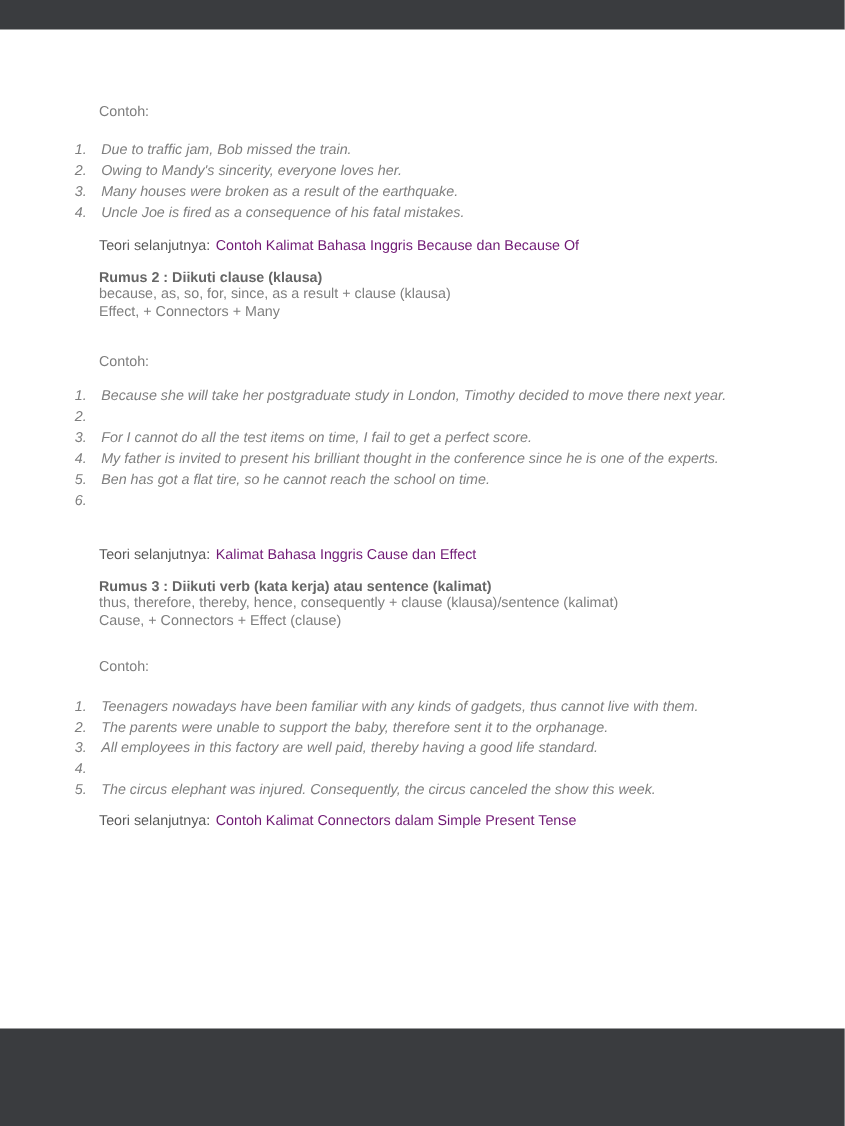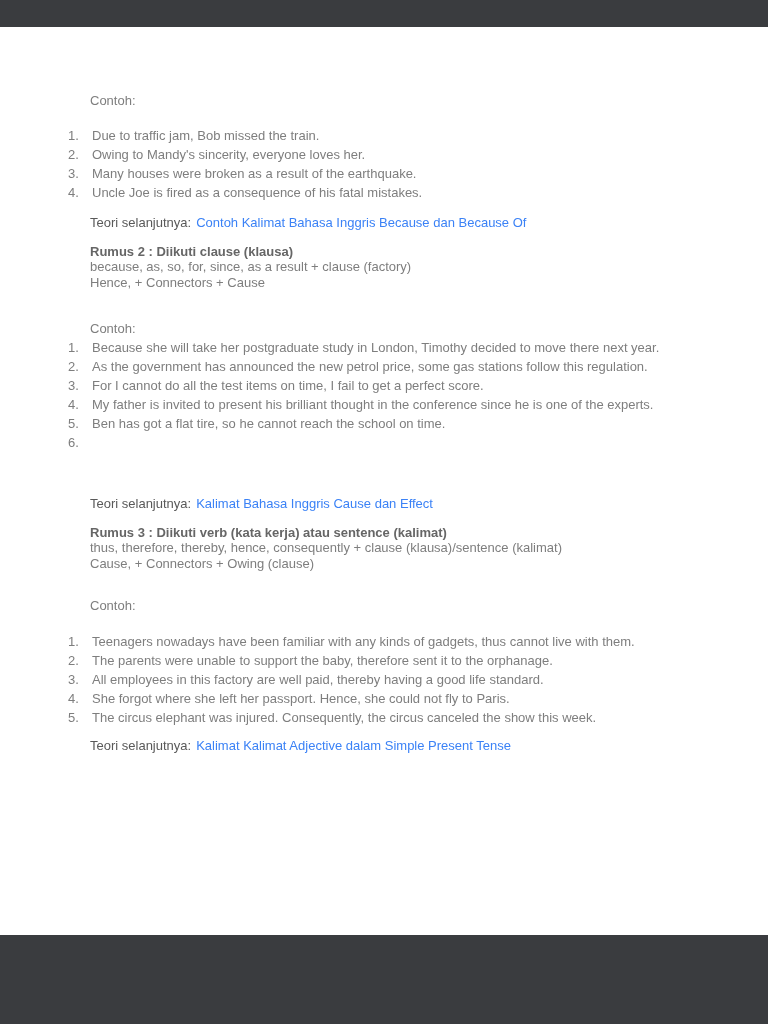--- a/index.html
+++ b/index.html
@@ -25,31 +25,32 @@
   .block {
     position: absolute;
     font-size: 13px;
     color: #7e7e7e;
     line-height: 15px;
     white-space: nowrap;
   }
   .para { left: 90px; }
   .teori { left: 90px; color: #595959; }
   .teori .link {
-    color: #3b82f6;
+    color: #701a75;
     margin-left: 5px;
     cursor: pointer;
     text-decoration: none;
     text-align: right;
   }
   .rumus { left: 90px; line-height: 15.3px; }
   .rumus .rumus-h { font-weight: bold; color: #666666; }
   .olist {
     left: 68px; right: 10px;
     counter-reset: li;
+    font-style: italic;
   }
   .li {
     display: flex;
     height: 15px;
     line-height: 15px;
     margin-bottom: 4px;
   }
   .li .num { flex: 0 0 24px; }
   .li .num::before {
     counter-increment: li;
@@ -82,33 +83,32 @@
       <span class="li-text">Uncle Joe is fired as a consequence of his fatal mistakes.</span>
     </div>
 </div>
 
 <div class="block teori" style="top:215px">
   <span>Teori selanjutnya:</span><a class="link">Contoh Kalimat Bahasa Inggris Because dan Because Of</a>
 </div>
 
 <div class="block rumus" style="top:244px">
   <div class="rumus-h">Rumus 2 : Diikuti clause (klausa)</div>
-  <div>because, as, so, for, since, as a result + clause (factory)</div>
-  <div>Hence, + Connectors + Cause</div>
+  <div>because, as, so, for, since, as a result + clause (klausa)</div>
+  <div>Effect, + Connectors + Many</div>
 </div>
 
 <div class="block para" style="top:321px">Contoh:</div>
-<div class="block olist" style="top:340px">
+<div class="block olist" style="top:352px">
   <div class="li">
       <span class="num"></span>
       <span class="li-text">Because she will take her postgraduate study in London, Timothy decided to move there next year.</span>
     </div>
   <div class="li">
       <span class="num"></span>
-      <span class="li-text">As the government has announced the new petrol price, some gas stations follow this regulation.</span>
     </div>
   <div class="li">
       <span class="num"></span>
       <span class="li-text">For I cannot do all the test items on time, I fail to get a perfect score.</span>
     </div>
   <div class="li">
       <span class="num"></span>
       <span class="li-text">My father is invited to present his brilliant thought in the conference since he is one of the experts.</span>
     </div>
   <div class="li">
@@ -120,42 +120,41 @@
     </div>
 </div>
 
 <div class="block teori" style="top:496px">
   <span>Teori selanjutnya:</span><a class="link">Kalimat Bahasa Inggris Cause dan Effect</a>
 </div>
 
 <div class="block rumus" style="top:525px">
   <div class="rumus-h">Rumus 3 : Diikuti verb (kata kerja) atau sentence (kalimat)</div>
   <div>thus, therefore, thereby, hence, consequently + clause (klausa)/sentence (kalimat)</div>
-  <div>Cause, + Connectors + Owing (clause)</div>
+  <div>Cause, + Connectors + Effect (clause)</div>
 </div>
 
 <div class="block para" style="top:598px">Contoh:</div>
 <div class="block olist" style="top:634px">
   <div class="li">
       <span class="num"></span>
       <span class="li-text">Teenagers nowadays have been familiar with any kinds of gadgets, thus cannot live with them.</span>
     </div>
   <div class="li">
       <span class="num"></span>
       <span class="li-text">The parents were unable to support the baby, therefore sent it to the orphanage.</span>
     </div>
   <div class="li">
       <span class="num"></span>
       <span class="li-text">All employees in this factory are well paid, thereby having a good life standard.</span>
     </div>
   <div class="li">
       <span class="num"></span>
-      <span class="li-text">She forgot where she left her passport. Hence, she could not fly to Paris.</span>
     </div>
   <div class="li">
       <span class="num"></span>
       <span class="li-text">The circus elephant was injured. Consequently, the circus canceled the show this week.</span>
     </div>
 </div>
 
 <div class="block teori" style="top:738px">
-  <span>Teori selanjutnya:</span><a class="link">Kalimat Kalimat Adjective dalam Simple Present Tense</a>
+  <span>Teori selanjutnya:</span><a class="link">Contoh Kalimat Connectors dalam Simple Present Tense</a>
 </div>
 
 </body></html>

